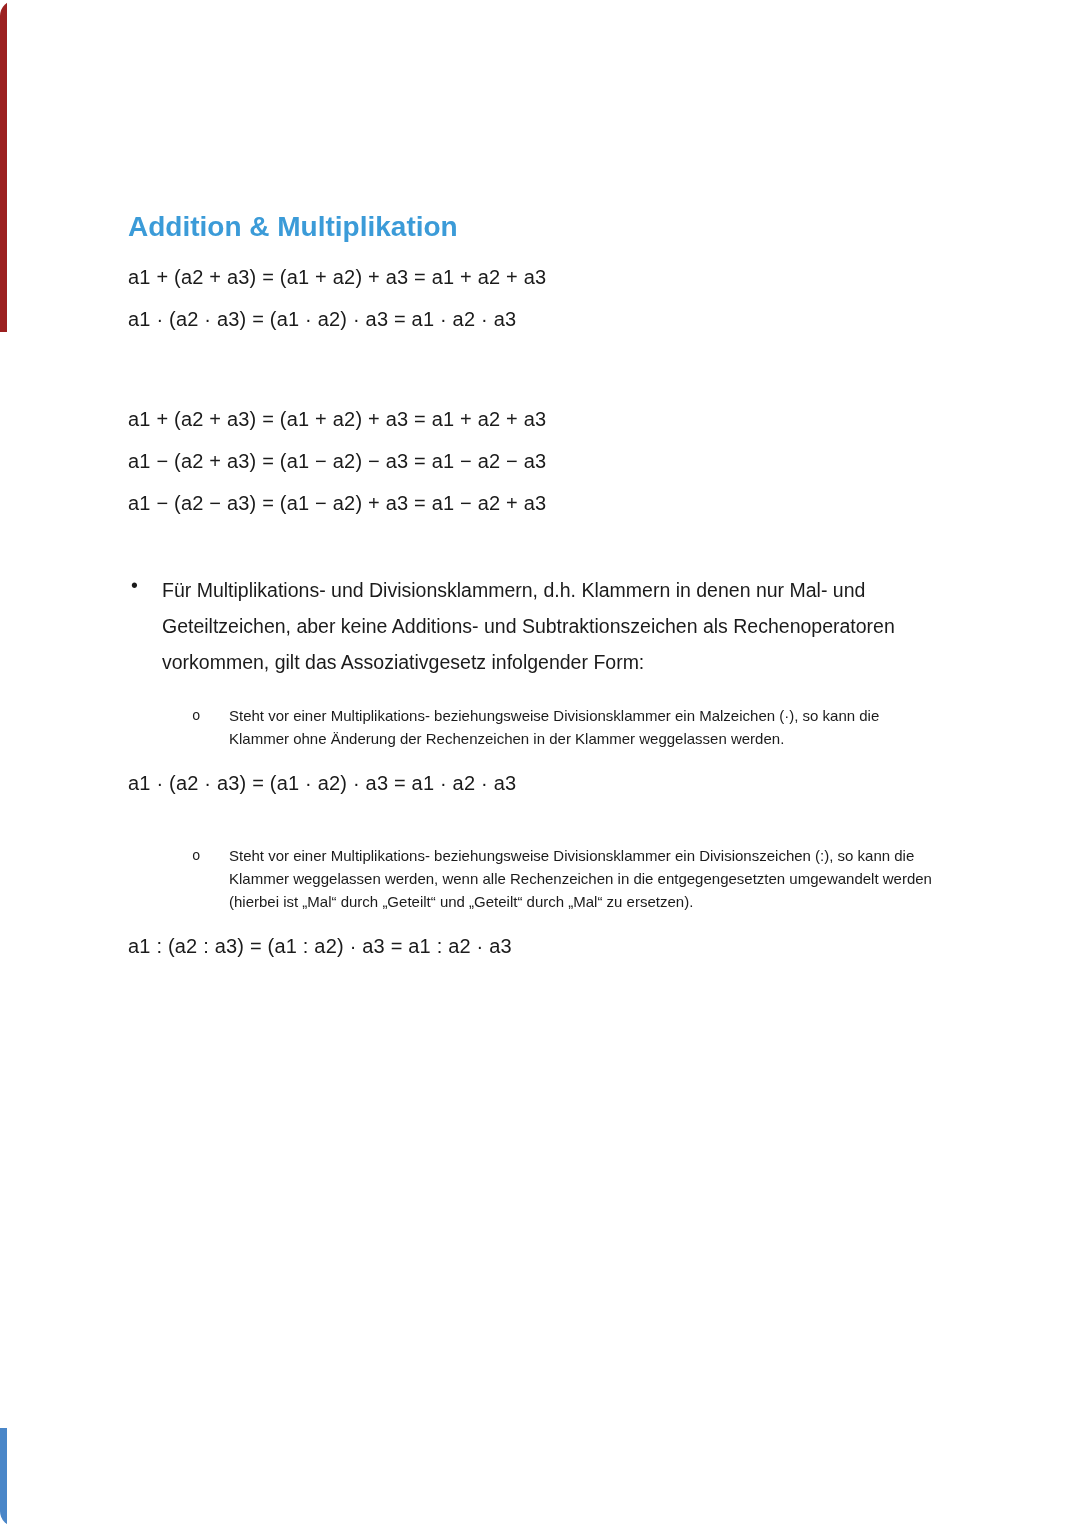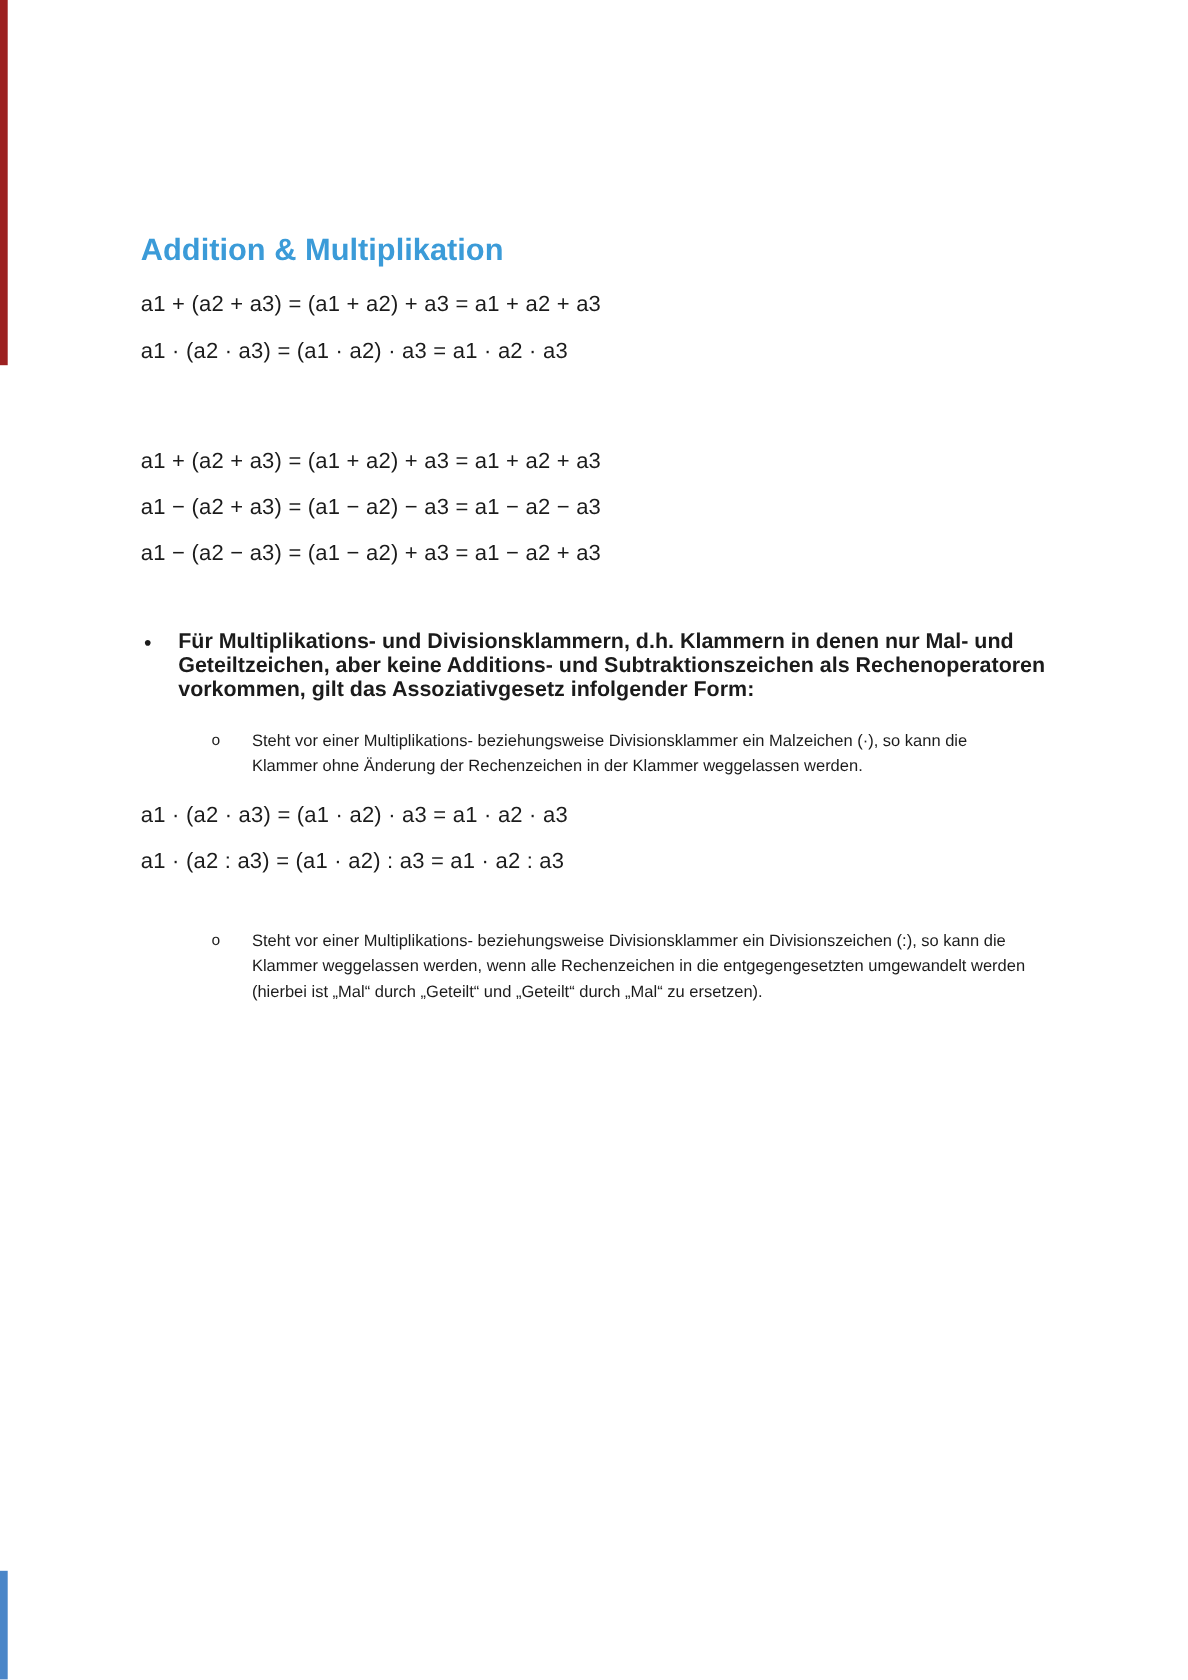--- a/index.html
+++ b/index.html
@@ -7,20 +7,21 @@
     background: #ffffff;
     font-family: "Liberation Sans", sans-serif;
     color: #1b1b1b;
   }
   .page {
     position: relative;
     width: 1080px;
     height: 1527px;
     background: #ffffff;
     overflow: hidden;
+    border-radius: 16px;
   }
   .strip {
     position: absolute;
     left: 0;
     width: 7px;
   }
   .strip-red  { top: 0;      height: 332px; background: var(--strip-red,  #9c2020); }
   .strip-blue { top: 1428px; height: 99px;  background: var(--strip-blue, #4a86c8); }
 
   .content {
@@ -72,22 +73,21 @@
   .bullet-marker {
     width: 34px;
     flex: 0 0 34px;
     font-size: 19.5px;
     line-height: 27.5px;
     padding-left: 3px;
   }
   .bullet-text {
     flex: 1;
     font-size: 19.5px;
-    line-height: 22px;
-    font-weight: bold;
+    line-height: 36px;
   }
 
   .sub-bullet-row {
     display: flex;
     align-items: flex-start;
     padding-left: 64px;
     margin-bottom: 20px;
   }
   .sub-bullet-marker {
     width: 37px;
@@ -134,24 +134,24 @@
       <span class="bullet-marker">•</span>
       <span class="bullet-text">Für Multiplikations- und Divisionsklammern, d.h. Klammern in denen nur Mal- und Geteiltzeichen, aber keine Additions- und Subtraktionszeichen als Rechenoperatoren vorkommen, gilt das Assoziativgesetz infolgender Form:</span>
     </div>
 
     <div class="sub-bullet-row">
       <span class="sub-bullet-marker">o</span>
       <span class="sub-bullet-text">Steht vor einer Multiplikations- beziehungsweise Divisionsklammer ein Malzeichen (·), so kann die Klammer ohne Änderung der Rechenzeichen in der Klammer weggelassen werden.</span>
     </div>
 
     <p class="formula">a1 · (a2 · a3) = (a1 · a2) · a3 = a1 · a2 · a3</p>
-    <p class="formula">a1 · (a2 : a3) = (a1 · a2) : a3 = a1 · a2 : a3</p>
 
     <div class="spacer-sm"></div>
 
     <div class="sub-bullet-row">
       <span class="sub-bullet-marker">o</span>
       <span class="sub-bullet-text">Steht vor einer Multiplikations- beziehungsweise Divisionsklammer ein Divisionszeichen (:), so kann die Klammer weggelassen werden, wenn alle Rechenzeichen in die entgegengesetzten umgewandelt werden (hierbei ist „Mal“ durch „Geteilt“ und „Geteilt“ durch „Mal“ zu ersetzen).</span>
     </div>
 
+    <p class="formula">a1 : (a2 : a3) = (a1 : a2) · a3 = a1 : a2 · a3</p>
 
   </div>
 </div>
 
 </body></html>

